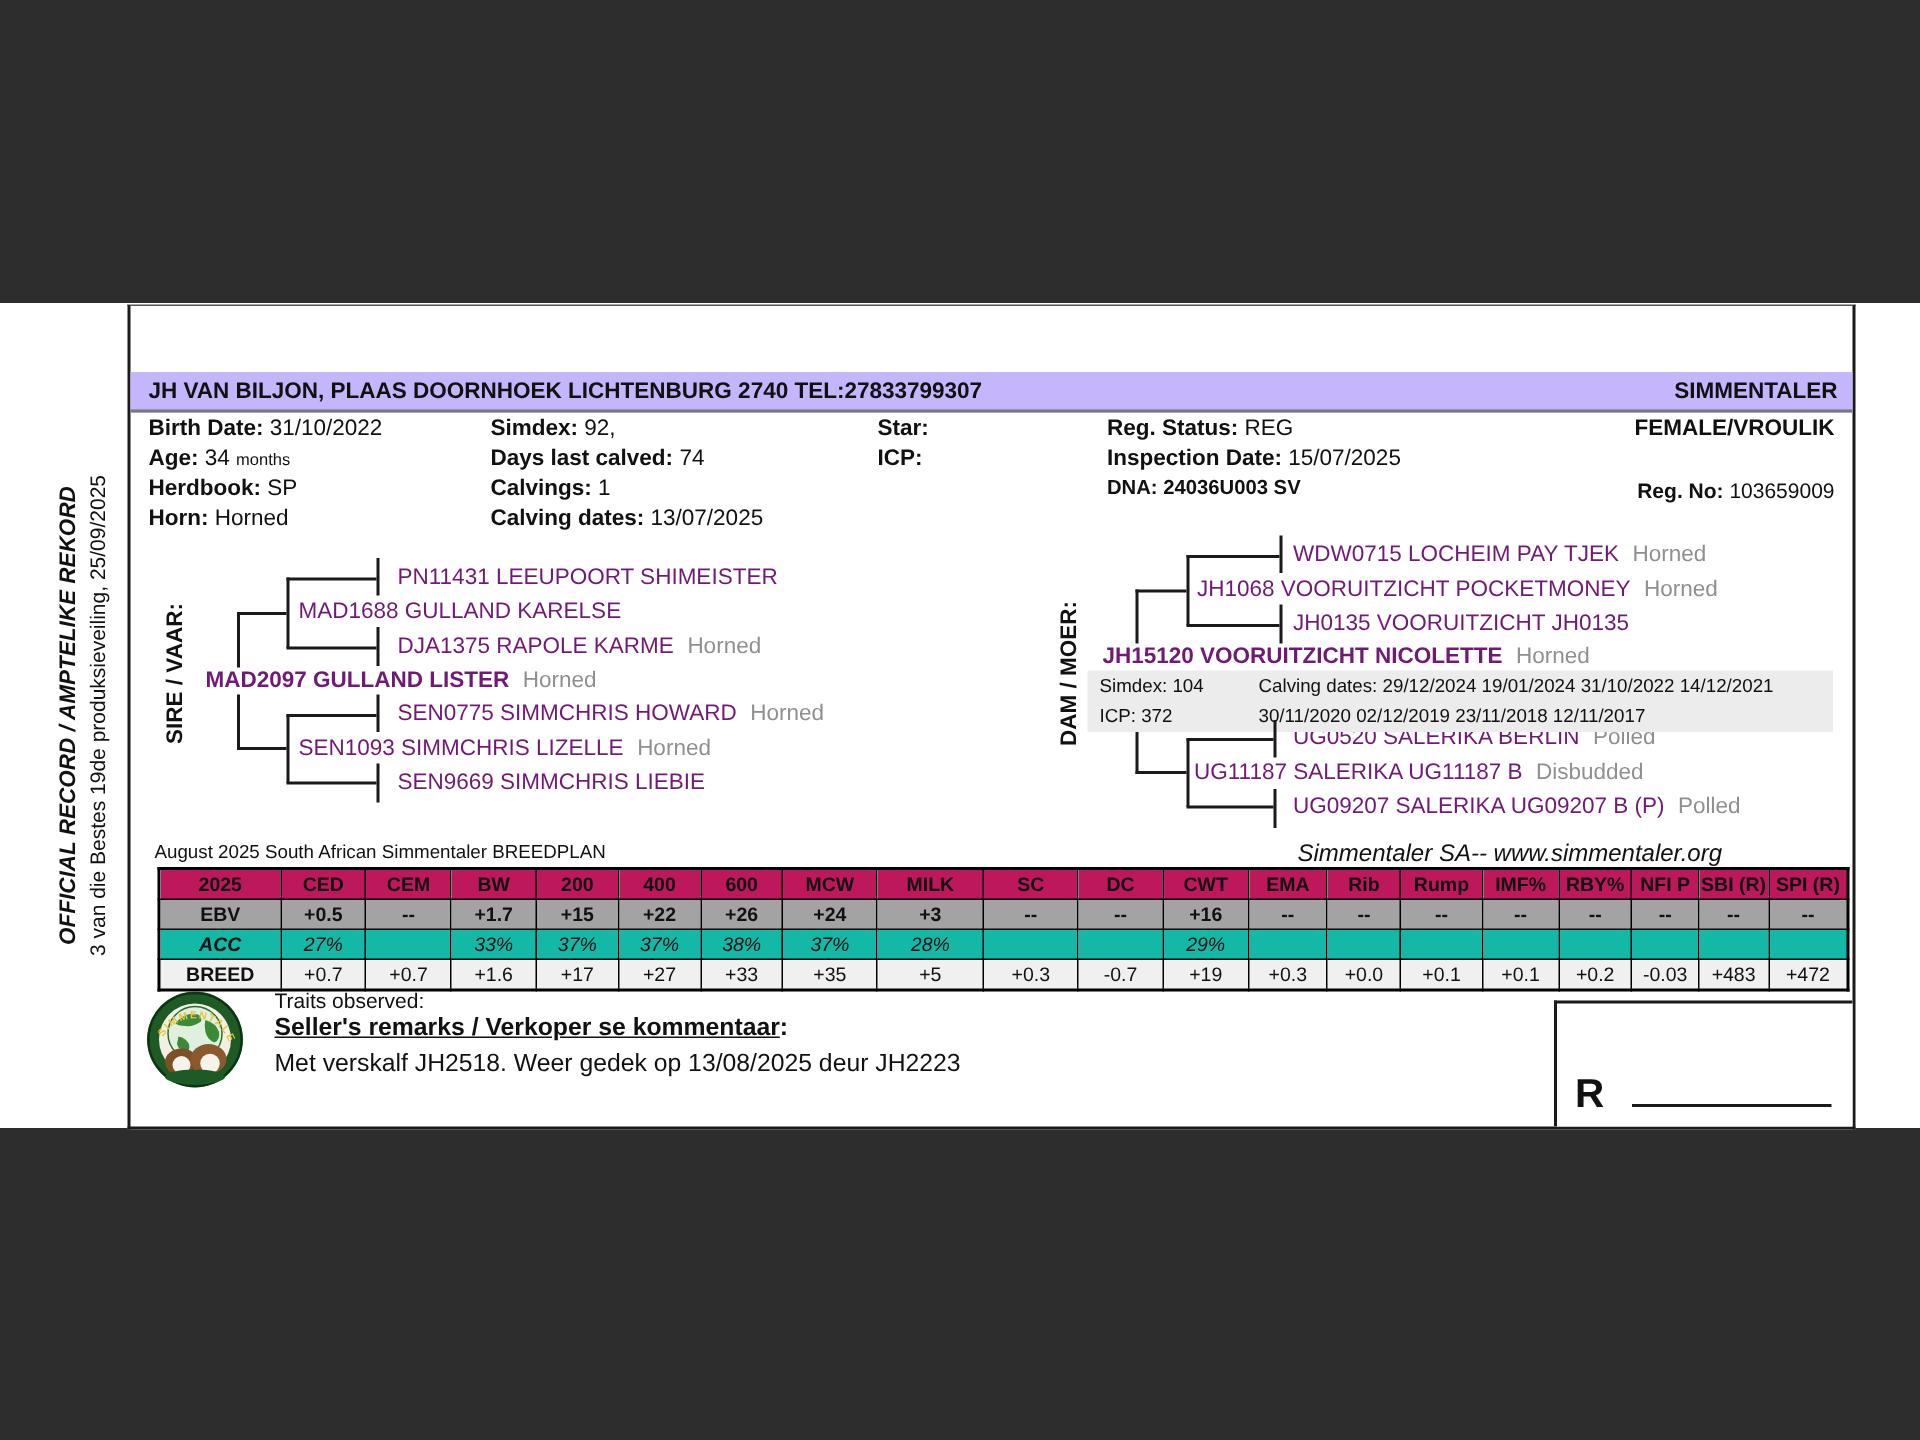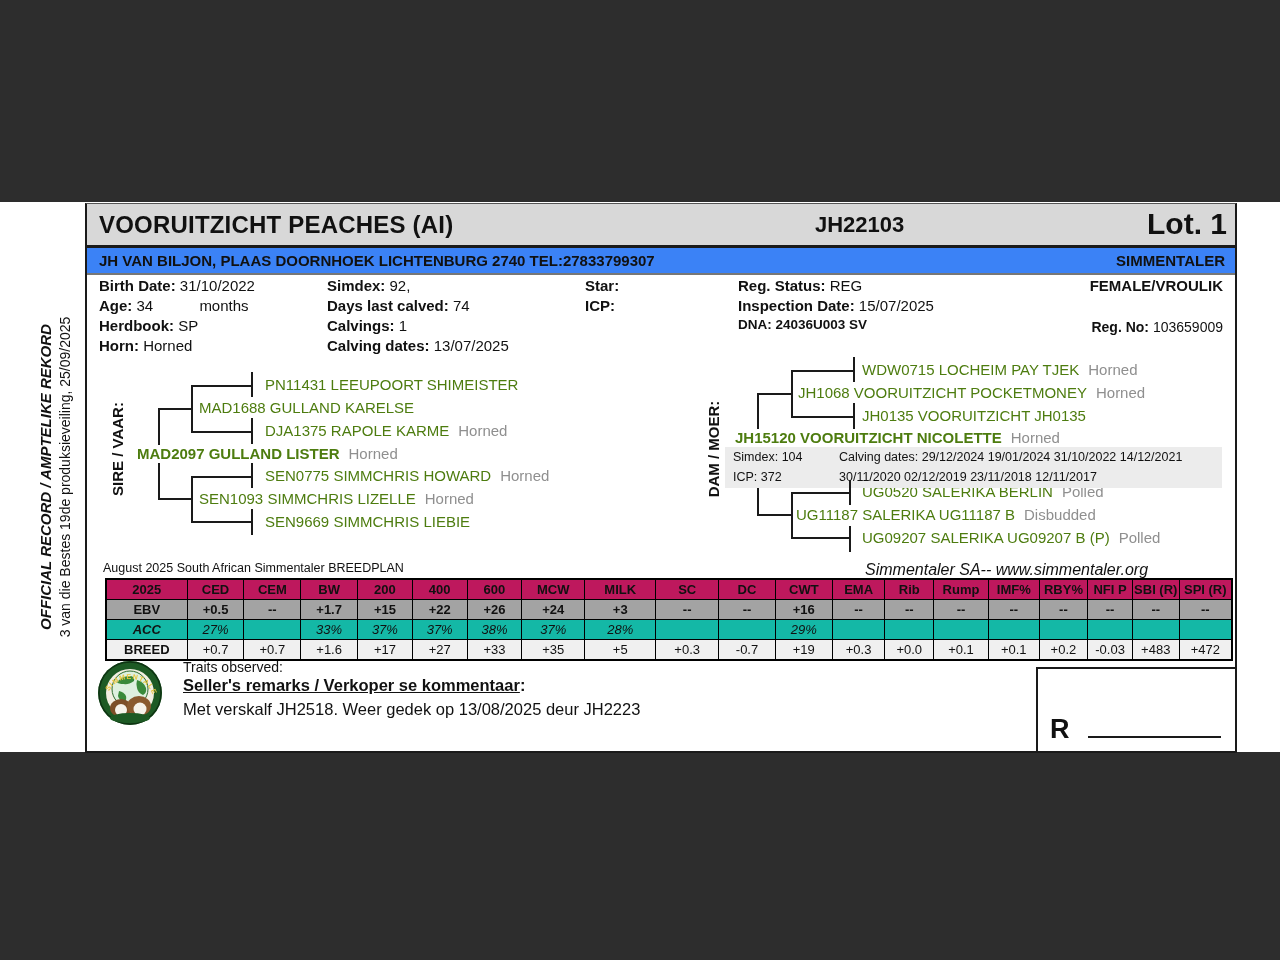--- a/index.html
+++ b/index.html
@@ -24,31 +24,31 @@
   }
   .title-bar{
     position:absolute;left:0;top:0;width:100%;height:44px;
     background:#d8d8d8;border-bottom:3px solid #1a1a1a;box-sizing:border-box;
   }
   .title-main{position:absolute;left:12px;top:7px;font-size:24px;font-weight:bold;letter-spacing:0.2px;}
   .title-regid{position:absolute;left:728px;top:8px;font-size:22px;font-weight:bold;}
   .title-lot{position:absolute;right:8px;top:3px;font-size:30px;font-weight:bold;}
   .owner-bar{
     position:absolute;left:0;top:44px;width:100%;height:27px;
-    background:#3b82f6;border-bottom:2px solid #777;box-sizing:border-box;text-align:right;
+    background:#c4b5fd;border-bottom:2px solid #777;box-sizing:border-box;text-align:right;
   }
   .owner-name{position:absolute;left:12px;top:4px;font-size:15px;font-weight:bold;}
   .owner-breed{position:absolute;right:10px;top:4px;font-size:15px;font-weight:bold;}
 
   .info-row{position:absolute;font-size:15px;white-space:nowrap;}
   .info-row b{font-weight:bold;}
-  .unit{font-size:15px;margin-left:42px;}
+  .unit{font-size:11px;}
 
   .ped-entry{position:absolute;font-size:15px;white-space:nowrap;line-height:20px;}
-  .ped-entry .nm{color:#4d7c0f;}
+  .ped-entry .nm{color:#701a75;}
   .ped-entry.bold .nm{font-weight:bold;}
   .ped-entry .st{color:#8f8f8f;margin-left:9px;}
   .rot-label{
     position:absolute;font-size:15px;font-weight:bold;white-space:nowrap;
     transform:translate(-50%,-50%) rotate(-90deg);
   }
   .pl{position:absolute;background:#1a1a1a;}
   .pl.v{width:2px;}
   .pl.h{height:2px;}
   .dam-strip{
@@ -100,25 +100,20 @@
 
 <div class="page-white"></div>
 
 <div class="side-label">
   <div class="side-line1">OFFICIAL RECORD / AMPTELIKE REKORD</div>
   <div class="side-line2">3 van die Bestes 19de produksieveiling, 25/09/2025</div>
 </div>
 
 <div class="doc">
 
-  <div class="title-bar">
-    <div class="title-main">VOORUITZICHT PEACHES (AI)</div>
-    <div class="title-regid">JH22103</div>
-    <div class="title-lot">Lot. 1</div>
-  </div>
 
   <div class="owner-bar">
     <div class="owner-name">JH VAN BILJON, PLAAS DOORNHOEK LICHTENBURG 2740 TEL:27833799307</div>
     <div class="owner-breed">SIMMENTALER</div>
   </div>
 
   <div class="info-row" style="left:12px;top:73px"><b>Birth Date:</b> <span>31/10/2022</span></div>
   <div class="info-row" style="left:12px;top:93px"><b>Age:</b> <span>34</span> <span class="unit">months</span></div>
   <div class="info-row" style="left:12px;top:113px"><b>Herdbook:</b> <span>SP</span></div>
   <div class="info-row" style="left:12px;top:133px"><b>Horn:</b> <span>Horned</span></div>

